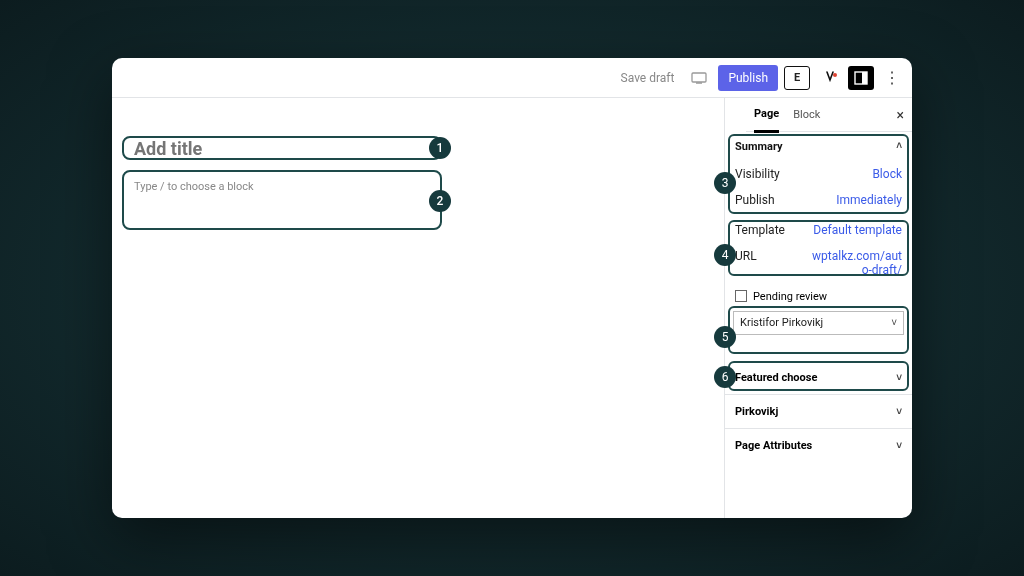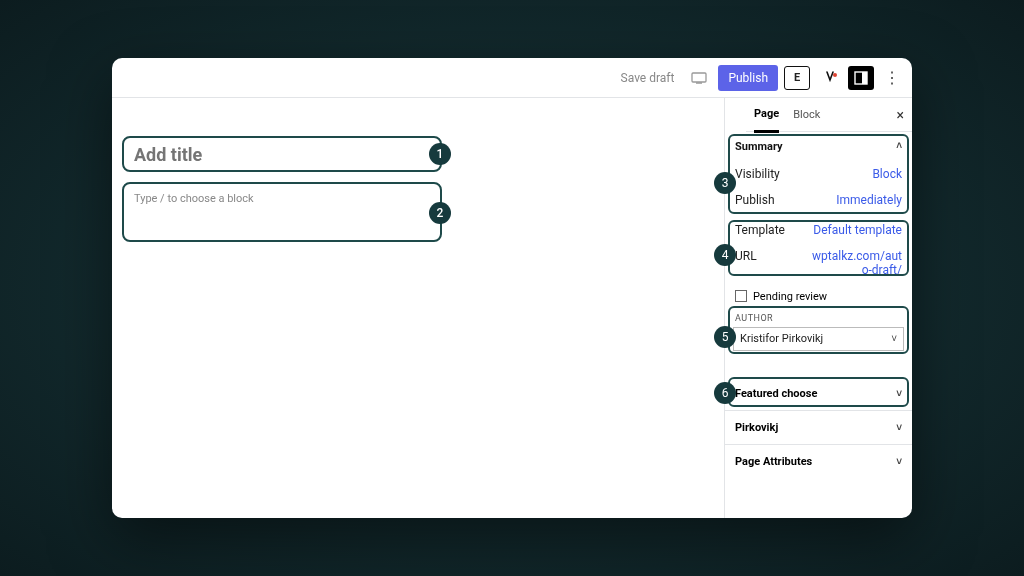--- a/index.html
+++ b/index.html
@@ -51,21 +51,21 @@
     position: relative;
     background:#fff;
   }
   .badge {
     position:absolute;
     width:22px; height:22px; border-radius:50%;
     background:#163a3d; color:#fff;
     display:flex; align-items:center; justify-content:center;
     font-size:12px; font-weight:500;
   }
-  .title-box { height: 36px; display:flex; align-items:center; padding:0 10px; margin-bottom:10px; }
+  .title-box { height: 24px; display:flex; align-items:center; padding:0 10px; margin-bottom:10px; }
   .title-box input { border:none; outline:none; font-size:18px; font-weight:700; color:#6b6b6b; width:100%; background:transparent; }
   .content-box { height: 60px; padding:8px 10px; color:#888; font-size:11px; }
 
   
   .tabs { display:flex; align-items:center; border-bottom:1px solid #e2e4e7; height:34px; padding:0 8px; gap:14px;margin-left:21px; }
   .tabs .tab { font-size:11px; padding:10px 0; color:#555; }
   .tabs .tab.active { color:#000; font-weight:700; border-bottom:3px solid #000; margin-bottom:-1px;}
   .tabs .close { margin-left:auto; font-size:14px; color:#333; }
 
   
@@ -191,21 +191,20 @@
         <div class="row">
           <span class="lbl">URL</span>
           <span class="val" style="line-height:1.2;">wptalkz.com/auto-draft/</span>
         </div>
 
         <div class="checkbox-row">
           <span class="cb"></span>
           <span>Pending review</span>
         </div>
 
-        <div class="author-label">AUTHOR</div>
         <div class="author-select">
           <span>Kristifor Pirkovikj</span>
           <span class="chev">˅</span>
         </div>
 
         <div class="side-annot" style="left:3px; right:3px; top:2px; height:80px;"></div>
         <div class="side-badge" style="left:-11px; top:40px;">3</div>
 
         <div class="side-annot" style="left:3px; right:3px; top:88px; height:56px;"></div>
         <div class="side-badge" style="left:-11px; top:112px;">4</div>

